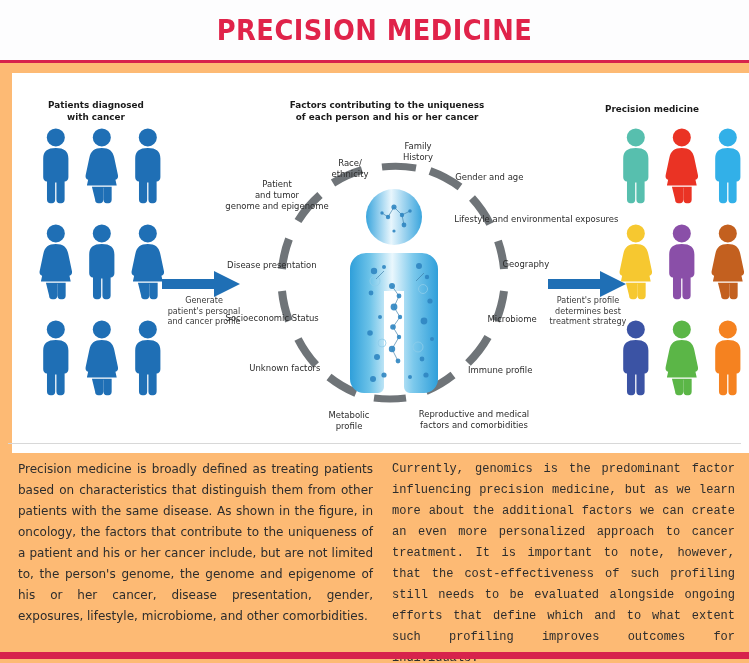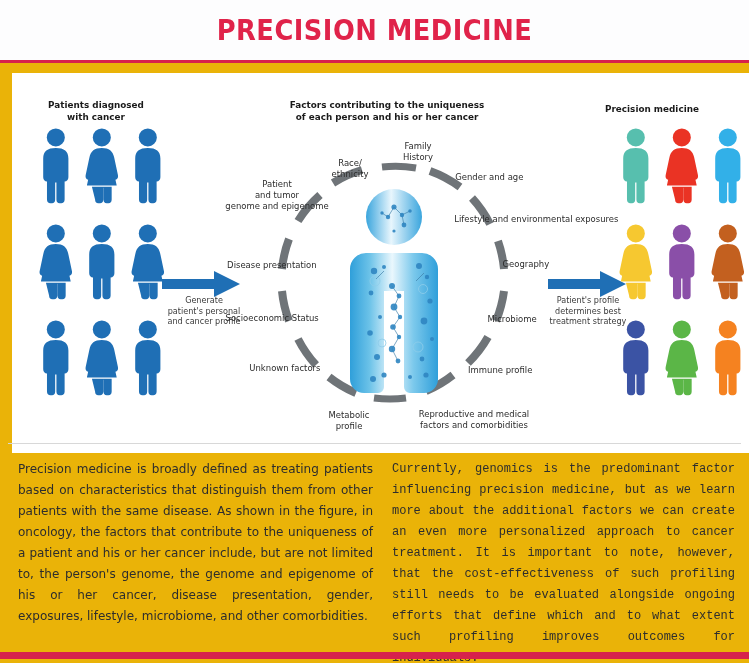--- a/index.html
+++ b/index.html
@@ -3,21 +3,21 @@
 <meta charset="utf-8">
 <style>
   html,body{margin:0;padding:0;}
   body{
     width:749px;height:663px;
     background:#ffffff;
     font-family:"Liberation Sans", sans-serif;
     overflow:hidden;
     position:relative;
   }
-  .page{position:relative;width:749px;height:663px;background:#eab308;}
+  .page{position:relative;width:749px;height:663px;background:#fdba74;}
 
   
   .header{
     position:absolute;left:0;top:0;width:749px;height:60px;
     background:#fdfdfe;
     display:flex;align-items:center;justify-content:center;
   }
   .header-title{
     font-family:"DejaVu Sans", sans-serif;
     font-weight:bold;

